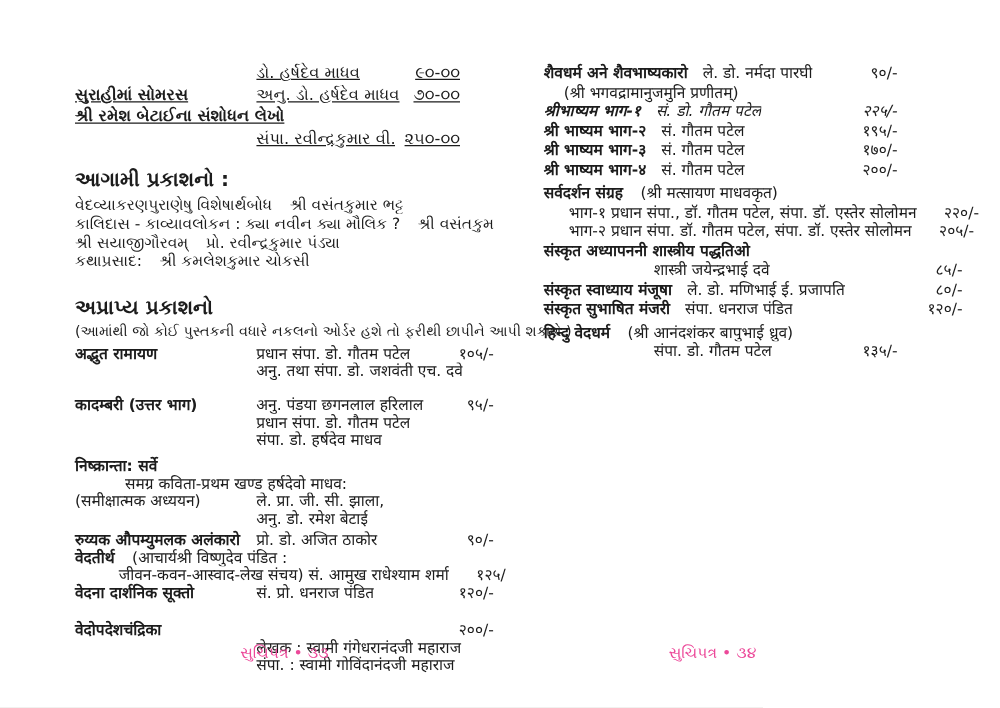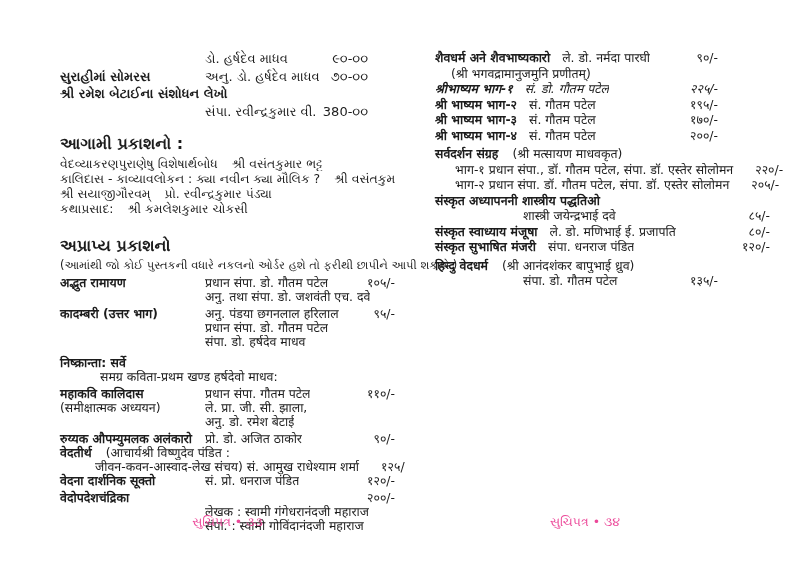--- a/index.html
+++ b/index.html
@@ -12,31 +12,31 @@
   .col.left{left:60px;width:335px;--tw:145px;}
   .col.right{left:435px;width:340px;--tw:88px;}
 
   .row{display:flex;align-items:baseline;white-space:nowrap;}
   .row .t{font-weight:bold;min-width:var(--tw);padding-right:12px;box-sizing:border-box;flex-shrink:0;}
   .row .t.f{min-width:0;padding-right:14px;}
   .row .t.n{font-weight:normal;}
   .row .d{flex-shrink:1;overflow:hidden;}
   .row .p{margin-left:auto;padding-left:8px;flex-shrink:0;}
 
-  .sec-a .row{font-size:13px;line-height:17.5px;}
+  .sec-a .row{font-size:13px;line-height:17.5px;text-decoration:underline;}
   .heading{font-size:16px;font-weight:bold;margin:14px 0 3px 0;}
   .heading.h2{margin-top:20px;}
   .note{font-size:11.5px;line-height:14px;margin:1px 0 4px 0;white-space:nowrap;}
   .sec-b .row{font-size:12.4px;line-height:15px;}
   .sec-c .row{font-size:12.4px;line-height:14px;}
   .col.right .row{font-size:12.4px;line-height:15.5px;}
 
   .footer{position:absolute;top:514px;text-align:center;font-size:12.5px;color:#ec4899;}
   .footer.fl{left:60px;width:335px;}
-  .footer.fr{left:435px;width:300px;text-align:center;}
+  .footer.fr{left:420px;width:300px;text-align:center;}
 </style>
 </head>
 <body>
 
 <div class="page">
 
   <div class="col left">
     <div class="sec-a">
         <div class="row" style="padding-right: 27px;">
           <span class="t"></span>
@@ -47,21 +47,21 @@
           <span class="t">સુરાહીમાં સોમરસ</span>
           <span class="d">અનુ. ડો. હર્ષદેવ માધવ</span>
           <span class="p">૭૦-૦૦</span>
         </div>
         <div class="row">
           <span class="t f">શ્રી રમેશ બેટાઈના સંશોધન લેખો</span>
         </div>
         <div class="row" style="padding-right: 27px;">
           <span class="t"></span>
           <span class="d">સંપા. રવીન્દ્રકુમાર વી. ખાંડવાળા</span>
-          <span class="p">380-૦૦</span>
+          <span class="p">૨૫૦-૦૦</span>
         </div>
       </div>
     <div class="heading">આગામી પ્રકાશનો :</div>
     <div class="sec-b">
         <div class="row">
           <span class="t f n">વેદવ્યાકરણપુરાણેષુ વિશેષાર્થબોધ</span>
           <span class="d">શ્રી વસંતકુમાર ભટ્ટ</span>
         </div>
         <div class="row">
           <span class="t f n">કાલિદાસ - કાવ્યાવલોકન : ક્યા નવીન ક્યા મૌલિક ?</span>
@@ -81,43 +81,38 @@
     <div class="sec-c">
         <div class="row">
           <span class="t">अद्भुत रामायण</span>
           <span class="d">प्रधान संपा. डो. गौतम पटेल</span>
           <span class="p">१०५/-</span>
         </div>
         <div class="row">
           <span class="t"></span>
           <span class="d">अनु. तथा संपा. डो. जशवंती एच. दवे</span>
         </div>
-        <div class="row" style="margin-top: 3px;">
+        <div class="row" style="margin-top: 13px;">
           <span class="t">कादम्बरी (उत्तर भाग)</span>
           <span class="d">अनु. पंडया छगनलाल हरिलाल</span>
           <span class="p">९५/-</span>
         </div>
         <div class="row">
           <span class="t"></span>
           <span class="d">प्रधान संपा. डो. गौतम पटेल</span>
         </div>
         <div class="row">
           <span class="t"></span>
           <span class="d">संपा. डो. हर्षदेव माधव</span>
         </div>
         <div class="row" style="margin-top: 7px;">
           <span class="t f">निष्क्रान्ता: सर्वे</span>
         </div>
         <div class="row" style="padding-left: 40px;">
           <span class="t f n">समग्र कविता-प्रथम खण्ड हर्षदेवो माधव:</span>
-        </div>
-        <div class="row" style="margin-top: 3px;">
-          <span class="t">महाकवि कालिदास</span>
-          <span class="d">प्रधान संपा. गौतम पटेल</span>
-          <span class="p">११०/-</span>
         </div>
         <div class="row">
           <span class="t n">(समीक्षात्मक अध्ययन)</span>
           <span class="d">ले. प्रा. जी. सी. झाला,</span>
         </div>
         <div class="row">
           <span class="t"></span>
           <span class="d">अनु. डो. रमेश बेटाई</span>
         </div>
         <div class="row" style="margin-top: 3px;">
@@ -131,21 +126,21 @@
         </div>
         <div class="row" style="padding-left: 35px;">
           <span class="t f n">जीवन-कवन-आस्वाद-लेख संचय) सं. आमुख राधेश्याम शर्मा</span>
           <span class="p">१२५/</span>
         </div>
         <div class="row">
           <span class="t">वेदना दार्शनिक सूक्तो</span>
           <span class="d">सं. प्रो. धनराज पंडित</span>
           <span class="p">१२०/-</span>
         </div>
-        <div class="row" style="margin-top: 3px;">
+        <div class="row" style="margin-top: 16px;">
           <span class="t f">वेदोपदेशचंद्रिका</span>
           <span class="p">२००/-</span>
         </div>
         <div class="row">
           <span class="t"></span>
           <span class="d">लेखक : स्वामी गंगेधरानंदजी महाराज</span>
         </div>
         <div class="row">
           <span class="t"></span>
           <span class="d">संपा. : स्वामी गोविंदानंदजी महाराज</span>

